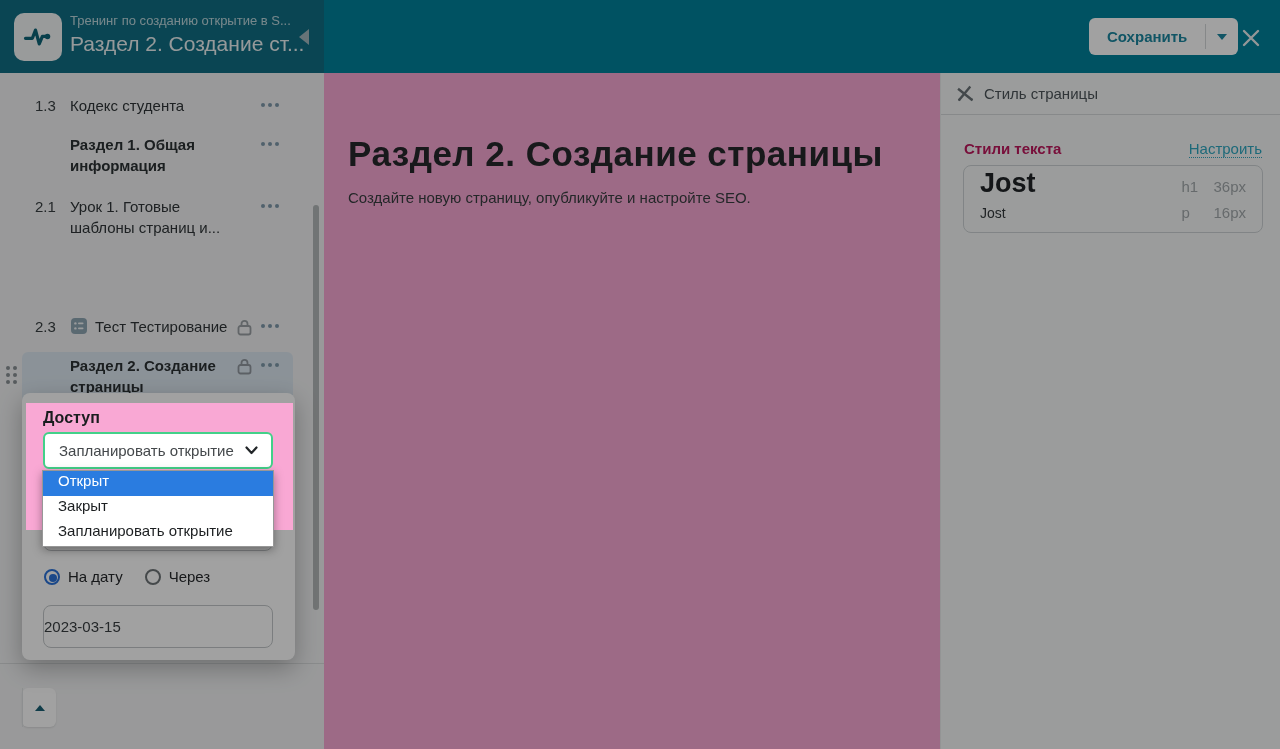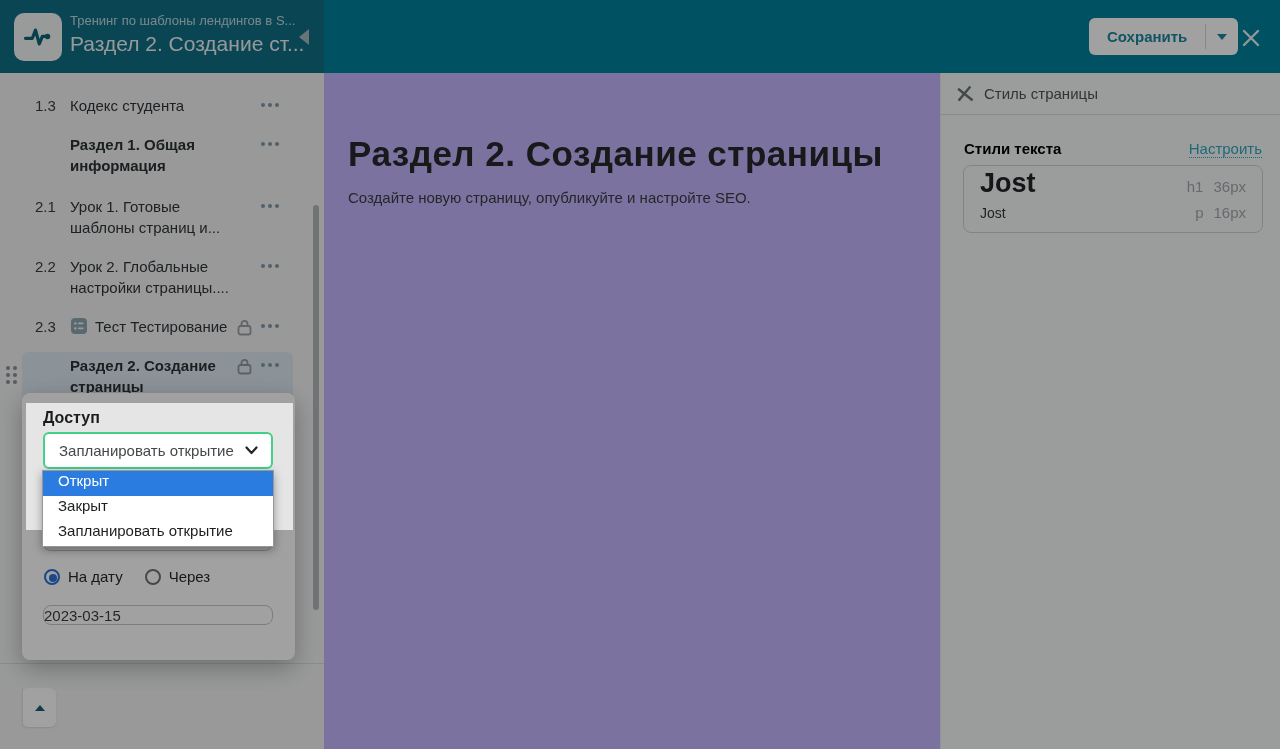--- a/index.html
+++ b/index.html
@@ -45,74 +45,74 @@
   .r4 { top:240px; height:28px; }
   .r5 { top:279px; height:55px; }
 
   
   .bottom-bar { position:absolute; left:0; top:663px; width:324px; height:86px; background:#f2f3f4; border-top:1px solid #d9dcdd; z-index:3; }
   .add-btn { position:absolute; left:22px; top:24px; height:39px; background:#fff; border-radius:6px; box-shadow:0 1px 2px rgba(0,0,0,0.10); display:flex; align-items:stretch; cursor:pointer; }
   .add-btn .divider { width:1px; background:#e0e3e4; }
   .add-btn .caret-cell { width:33px; display:flex; align-items:center; justify-content:center; }
 
   
-  .main { position:absolute; left:324px; top:73px; width:616px; height:676px; background:#c4b5fd; }
+  .main { position:absolute; left:324px; top:73px; width:616px; height:676px; background:#f9a8d4; }
   .heading { position:absolute; left:24px; top:59px; font-size:35px; line-height:44px; font-weight:800; letter-spacing:0.5px; color:#26292c; white-space:nowrap; }
   .descr { position:absolute; left:24px; top:116px; font-size:15px; color:#393e41; }
 
   
   .panel { position:absolute; left:940px; top:73px; width:340px; height:676px; background:#f6f8f8; border-left:1px solid rgba(0,0,0,0.05); }
   .panel-header { position:absolute; left:0; top:0; width:340px; height:42px; border-bottom:1px solid #d6dadb; }
   .panel-header .ic { position:absolute; left:15px; top:11px; }
   .panel-header .t { position:absolute; left:43px; top:12px; font-size:15px; color:#4c5459; }
-  .text-styles { position:absolute; left:23px; top:67px; font-size:15px; font-weight:bold; color:#000000;text-align:right; }
+  .text-styles { position:absolute; left:23px; top:67px; font-size:15px; font-weight:bold; color:#be185d;text-align:right; }
   .configure { position:absolute; right:18px; top:67px; font-size:15px; color:#2fa7c0; border-bottom:1px dotted #2fa7c0; cursor:pointer; }
   .font-card { position:absolute; left:22px; top:92px; width:300px; height:68px; border:1px solid #cdd2d4; border-radius:8px; cursor:pointer; }
   .fc-h1 { position:absolute; left:16px; top:2px; font-size:27px; font-weight:bold; color:#202427; }
   .fc-p { position:absolute; left:16px; top:39px; font-size:14px; color:#33383b; }
   .fc-row { position:absolute; right:16px; display:flex; gap:10px; font-size:15px; color:#a2a8ab; }
-  .fc-row .tag { width:22px; text-align:right; }
+  .fc-row .tag { width:22px; }
   .fc-row1 { top:12px; } .fc-row2 { top:38px; }
 
   
   .popup-card { position:absolute; left:22px; top:393px; width:273px; height:267px; background:#fff; border-radius:8px; box-shadow:0 8px 24px rgba(0,0,0,0.28); z-index:10; }
   .field { position:absolute; left:21px; width:230px; background:#fff; border:1px solid #c3c7c9; border-radius:8px; font-size:15px; color:#3f4447; display:flex; align-items:center; cursor:pointer; }
   .duration-select { top:120px; height:38px; }
-  .date-input { top:212px; height:20px; border-radius:8px; cursor:text; font-family:"Liberation Sans",sans-serif; width:230px; color:#3a3f42; }
+  .date-input { top:212px; height:43px; border-radius:8px; cursor:text; font-family:"Liberation Sans",sans-serif; width:230px; color:#3a3f42; }
   .chev { position:absolute; right:13px; }
   .radios { position:absolute; left:22px; top:175px; display:flex; align-items:center; font-size:15px; color:#26292c; }
   .radio { width:16px; height:16px; border-radius:50%; border:2px solid #6e7477; background:#fff; display:inline-block; cursor:pointer; }
   .radio.on { border-color:#2b72d9; position:relative; }
   .radio.on::after { content:""; position:absolute; left:3px; top:3px; width:8px; height:8px; border-radius:50%; background:#2b72d9; }
   .radios label { margin:0 0 0 8px; cursor:pointer; }
   .radios .second { margin-left:22px; }
 
   
   .overlay { position:absolute; inset:0; background:rgba(0,0,0,0.37); z-index:50; }
-  .bright-win { position:absolute; left:26px; top:403px; width:267px; height:127px; background:#e5e5e5; z-index:60; }
+  .bright-win { position:absolute; left:26px; top:403px; width:267px; height:127px; background:#f9a8d4; z-index:60; }
   .access-label { position:absolute; left:17px; top:6px; font-size:16px; font-weight:bold; color:#1a1d1f; }
   .access-select { position:absolute; left:17px; top:29px; width:230px; height:37px; background:#fff; border:2px solid #43d089; border-radius:6px; font-size:15px; color:#44484b; display:flex; align-items:center; padding-left:14px; cursor:pointer; }
   .options { position:absolute; left:42px; top:470px; width:232px; background:#fff; border:1px solid #979797; box-shadow:0 3px 9px rgba(0,0,0,0.35); z-index:70; }
   .opt { height:25px; line-height:19px; padding-left:15px; font-size:15px; color:#1c1f21; cursor:pointer; white-space:nowrap; overflow:hidden; }
   .opt.hl { background:#2a7ce0; color:#ffffff; }
 </style>
 </head>
 <body>
 
 <div class="app">
 
   <div class="header">
     <div class="header-left">
       <div class="logo">
         <svg width="30" height="30" viewBox="0 0 24 24">
           <polyline points="2,13 7.5,13 10,6.5 13,17.5 15.5,11.5 19,11.5" fill="none" stroke="#0d6578" stroke-width="2.6" stroke-linecap="round" stroke-linejoin="round"></polyline>
           <circle cx="19.6" cy="11.5" r="2.2" fill="#0d6578"></circle>
         </svg>
       </div>
-      <div class="course-title">Тренинг по шаблоны лендингов в S...</div>
+      <div class="course-title">Тренинг по созданию открытие в S...</div>
       <div class="page-title">Раздел 2. Создание ст...</div>
       <div class="collapse-arrow"></div>
     </div>
     <div class="save-btn">
       <span class="label">Сохранить</span>
       <span class="divider"></span>
       <span class="caret-cell">
         <span class="caret-down"></span>
       </span>
     </div>
@@ -147,29 +147,20 @@
     <div class="row r2">
       <span class="num">2.1</span>
       <span class="text"><span>Урок 1. Готовые</span><br><span>шаблоны страниц и...</span></span>
       <span class="menu">
           <i></i>
           <i></i>
           <i></i>
         </span>
     </div>
 
-    <div class="row r3">
-      <span class="num">2.2</span>
-      <span class="text"><span>Урок 2. Глобальные</span><br><span>настройки страницы....</span></span>
-      <span class="menu">
-          <i></i>
-          <i></i>
-          <i></i>
-        </span>
-    </div>
 
     <div class="row r4">
       <span class="num">2.3</span>
       <span class="text"><svg class="test-badge" width="18" height="18" viewBox="0 0 18 18">
             <rect x="1" y="1" width="16" height="16" rx="4" fill="#8fa6b4"></rect>
             <circle cx="5.4" cy="6.4" r="1.2" fill="#f2f5f6"></circle>
             <rect x="8" y="5.6" width="5.5" height="1.6" rx="0.8" fill="#f2f5f6"></rect>
             <circle cx="5.4" cy="11.4" r="1.2" fill="#f2f5f6"></circle>
             <rect x="8" y="10.6" width="5.5" height="1.6" rx="0.8" fill="#f2f5f6"></rect>
           </svg><span>Тест Тестирование</span></span>

